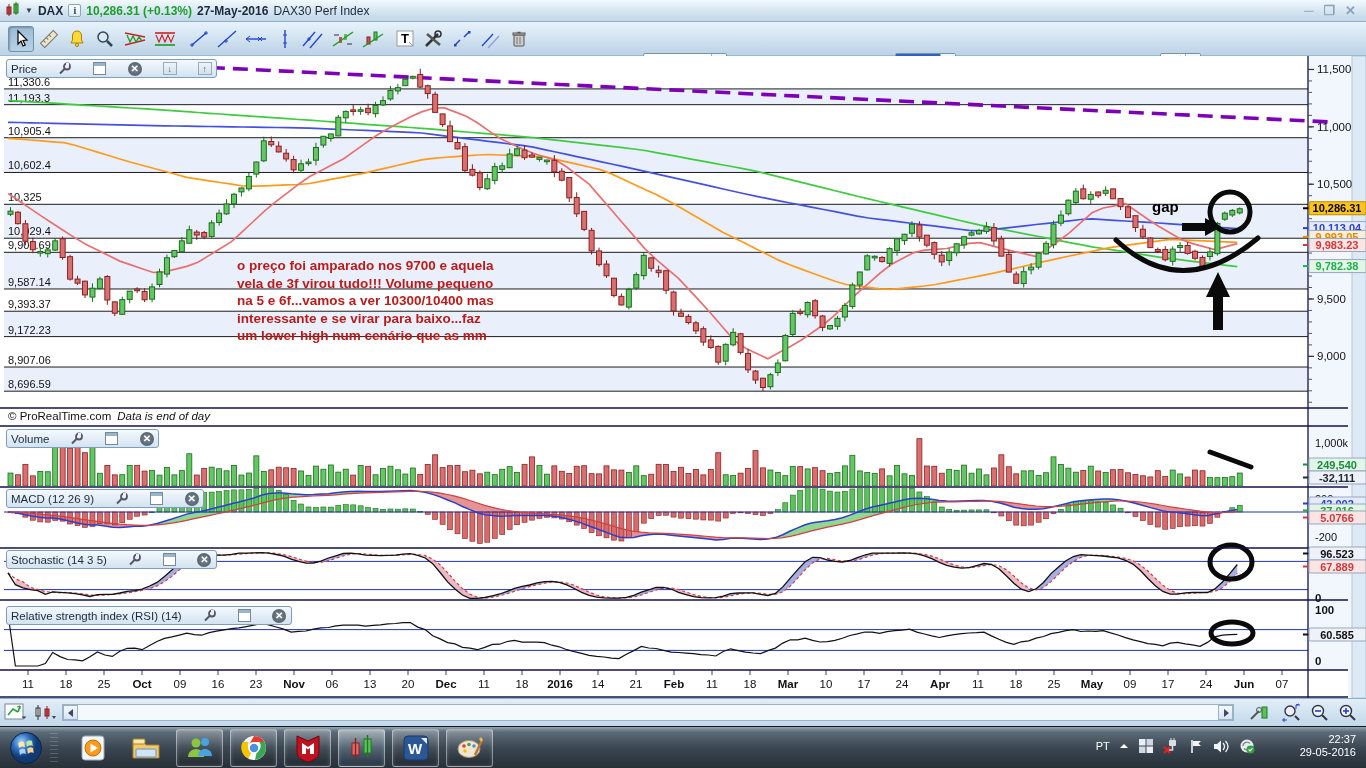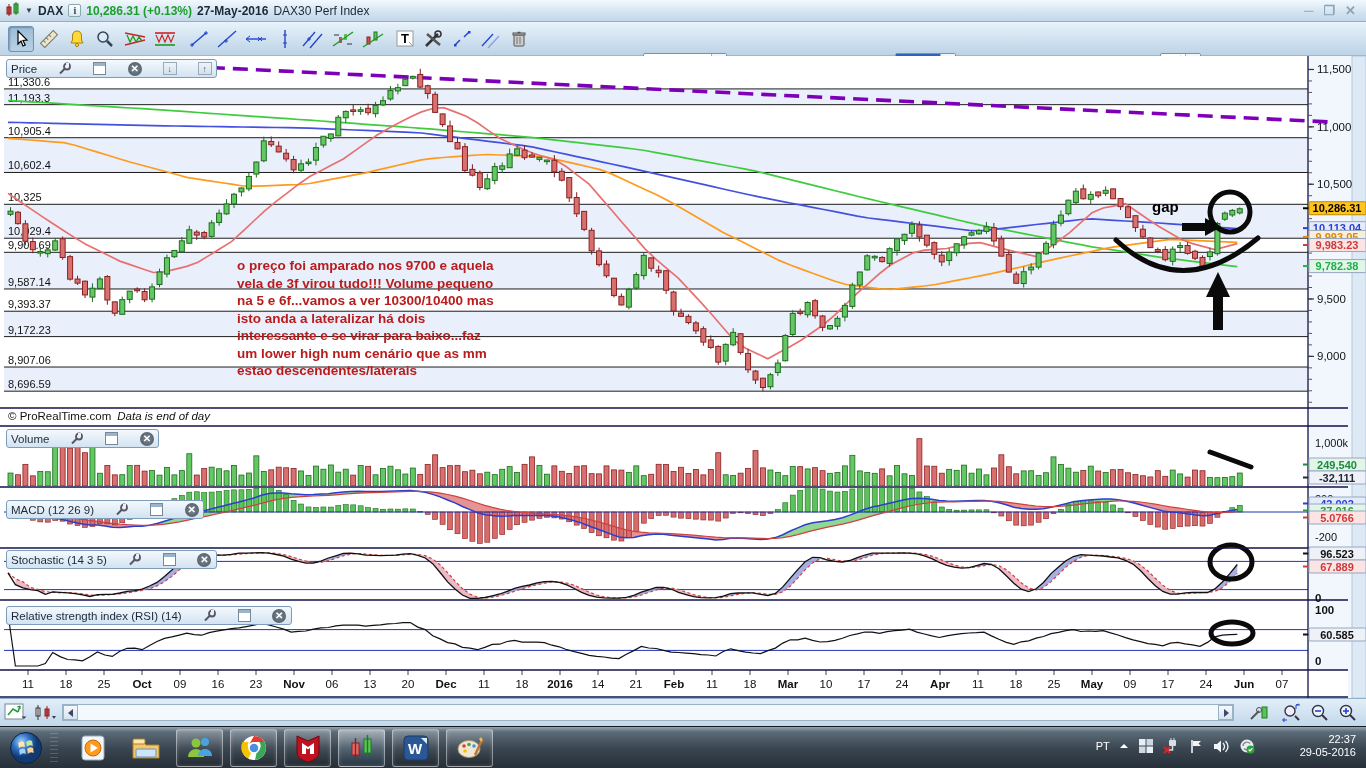--- a/index.html
+++ b/index.html
@@ -1189,24 +1189,22 @@
       <text x="1337" y="638.5" font-size="11" fill="#111111" text-anchor="middle" font-weight="bold">60.585</text>
     </svg>
 
   <div id="copyright">
     <span>© ProRealTime.com</span><span class="it">Data is end of day</span>
   </div>
   <div id="note">
       <div>o preço foi amparado nos 9700 e aquela</div>
       <div>vela de 3f virou tudo!!! Volume pequeno</div>
       <div>na 5 e 6f...vamos a ver 10300/10400 mas</div>
-      <div>isto anda a lateralizar há dois</div>
       <div>interessante e se virar para baixo...faz</div>
       <div>um lower high num cenário que as mm</div>
-      <div>estao descendentes/laterais</div>
     </div>
   <div id="gaplabel">gap</div>
 
   <div id="bottombar">
     <span class="bicon" style="left:4px">
         <svg width="24" height="20">
           <rect x="1" y="1" width="18" height="15" fill="#fff" stroke="#789"></rect>
           <path d="M4 12 L9 6 L14 9" stroke="#2a9a3a" stroke-width="1.6" fill="none"></path>
           <path d="M14 9 L16 3" stroke="#2a9a3a" stroke-width="1.6"></path>
           <path d="M16 3l-3 1M16 3l0 3" stroke="#2a9a3a"></path>
@@ -1430,21 +1428,21 @@
           <rect x="8" y="1" width="3" height="3" fill="#eef" stroke="none"></rect>
         </svg>
       </span>
       <span class="hicon">
         <span class="hbox"></span>
       </span>
       <span class="hicon">
         <span class="hclose">✕</span>
       </span>
     </div>
-    <div class="phead" style="left: 6px; top: 500px;">
+    <div class="phead" style="left: 6px; top: 489px;">
       <span>MACD (12 26 9)</span>
       <span class="hicon">
         <svg width="13" height="13">
           <path d="M2 11.5 L7 6.5" stroke="#556" stroke-width="2"></path>
           <circle cx="9" cy="4.5" r="3" fill="none" stroke="#556" stroke-width="1.8"></circle>
           <rect x="8" y="1" width="3" height="3" fill="#eef" stroke="none"></rect>
         </svg>
       </span>
       <span class="hicon">
         <span class="hbox"></span>

